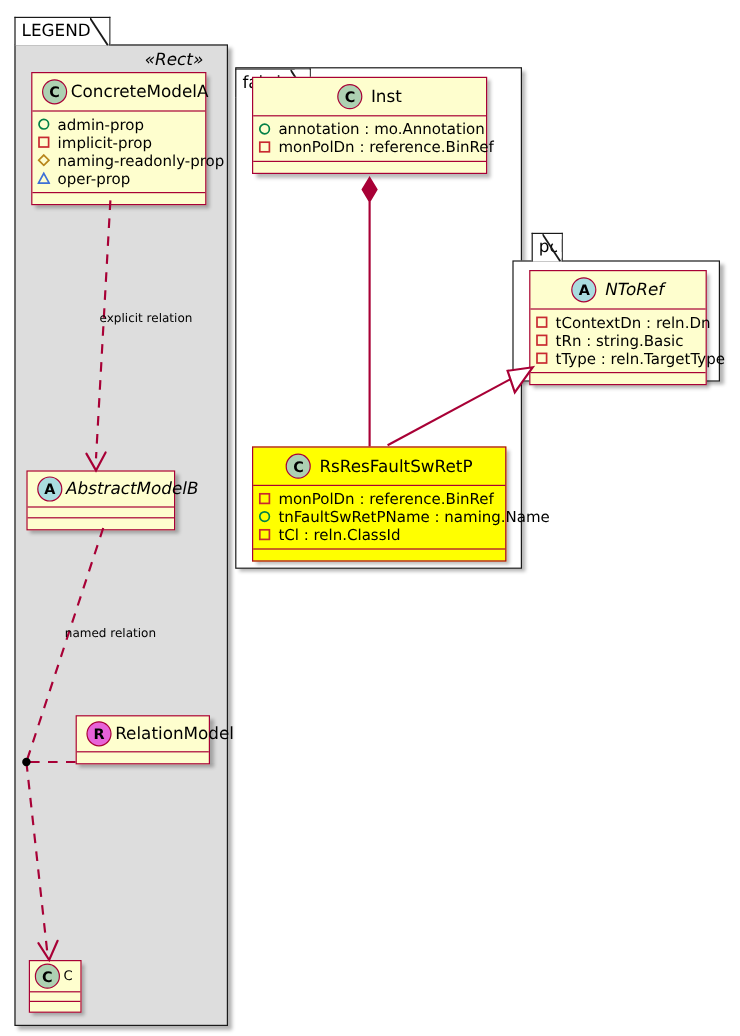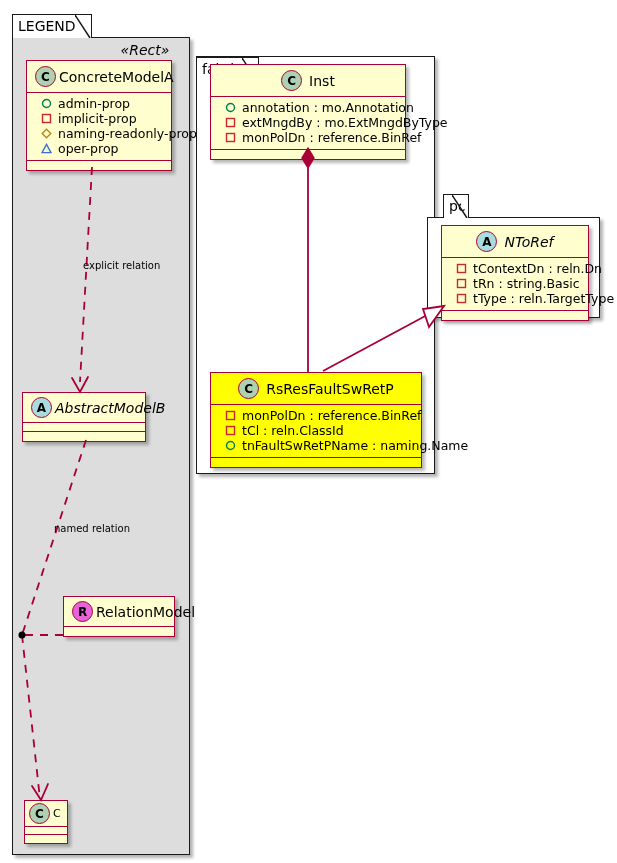--- a/index.html
+++ b/index.html
@@ -111,21 +111,21 @@
     flex: 0 0 auto;
     line-height: 1;
   }
   .circ-c { background: #add1b2; border: 1.5px solid #a80036; }
   .circ-a { background: #a9dcdf; border: 1.5px solid #a80036; }
   .circ-r { background: #e763d9; border: 1.5px solid #a80036; }
 
   .node-body {
     box-sizing: border-box;
     border-bottom: 1.5px solid #a80036;
-    padding: 3px 6px 4px 14px;
+    padding: 3px 6px 4px 4px;
   }
   .node-foot {
     box-sizing: border-box;
     height: 9px;
   }
   .attr {
     display: flex;
     align-items: center;
     gap: 6px;
     font-size: 12.5px;
@@ -246,55 +246,49 @@
       <div class="attr">
         <svg class="ic" viewBox="0 0 11 11">
           <circle cx="5.5" cy="5.5" r="4" fill="none" stroke="#038048" stroke-width="1.4"></circle>
         </svg>
         <span>annotation : mo.Annotation</span>
       </div>
       <div class="attr">
         <svg class="ic" viewBox="0 0 11 11">
           <rect x="1.5" y="1.5" width="8" height="8" fill="none" stroke="#c82930" stroke-width="1.4"></rect>
         </svg>
-        <span>extMngdBy : mo.ExtMngdByType</span>
-      </div>
-      <div class="attr">
-        <svg class="ic" viewBox="0 0 11 11">
-          <rect x="1.5" y="1.5" width="8" height="8" fill="none" stroke="#c82930" stroke-width="1.4"></rect>
-        </svg>
         <span>monPolDn : reference.BinRef</span>
       </div>
     </div>
     <div class="node-foot"></div>
   </div>
 
   <div class="node highlight" style="left:210px; top:372px; width:212px;">
     <div class="node-hdr" style="height:32px;">
       <span class="circ circ-c">C</span>
       <span class="node-title">RsResFaultSwRetP</span>
     </div>
     <div class="node-body">
       <div class="attr">
         <svg class="ic" viewBox="0 0 11 11">
           <rect x="1.5" y="1.5" width="8" height="8" fill="none" stroke="#c82930" stroke-width="1.4"></rect>
         </svg>
         <span>monPolDn : reference.BinRef</span>
       </div>
       <div class="attr">
         <svg class="ic" viewBox="0 0 11 11">
+          <circle cx="5.5" cy="5.5" r="4" fill="none" stroke="#038048" stroke-width="1.4"></circle>
+        </svg>
+        <span>tnFaultSwRetPName : naming.Name</span>
+      </div>
+      <div class="attr">
+        <svg class="ic" viewBox="0 0 11 11">
           <rect x="1.5" y="1.5" width="8" height="8" fill="none" stroke="#c82930" stroke-width="1.4"></rect>
         </svg>
         <span>tCl : reln.ClassId</span>
-      </div>
-      <div class="attr">
-        <svg class="ic" viewBox="0 0 11 11">
-          <circle cx="5.5" cy="5.5" r="4" fill="none" stroke="#038048" stroke-width="1.4"></circle>
-        </svg>
-        <span>tnFaultSwRetPName : naming.Name</span>
       </div>
     </div>
     <div class="node-foot"></div>
   </div>
 
   <div class="pkg pkg-plain" style="left:427px; top:217px; width:173px; height:101px;"></div>
   <div class="pkg-tab" style="left:427px; top:194px; width:26px; height:24px;margin-left:16px;">
     <span>pol</span>
     <span class="notch"></span>
     <svg class="notch-line" viewBox="0 0 16 24">

